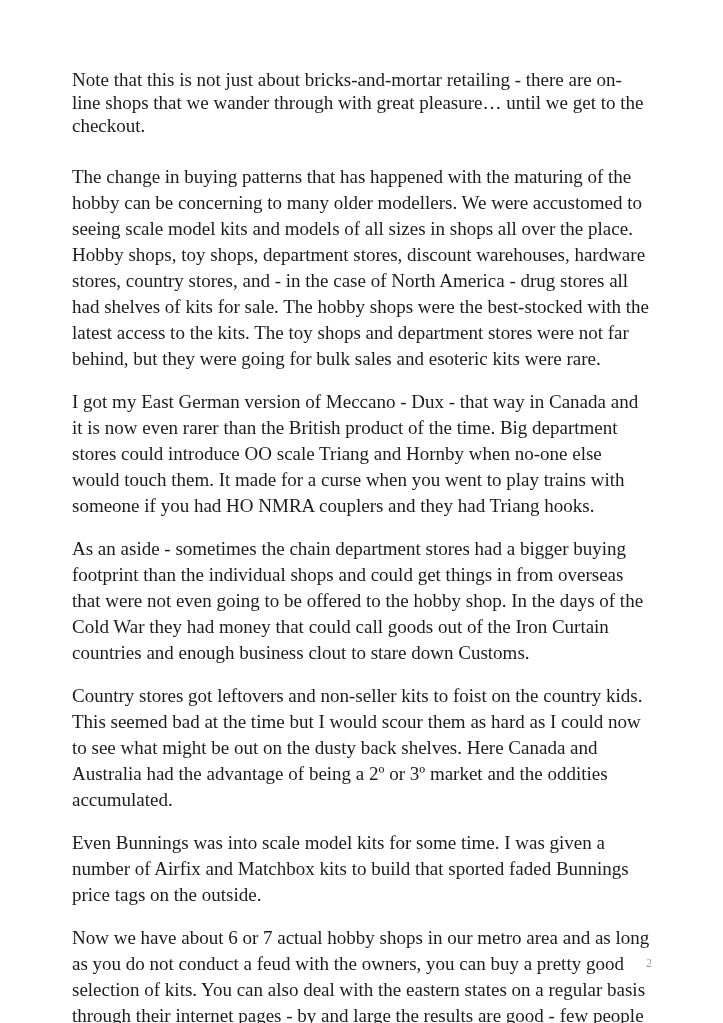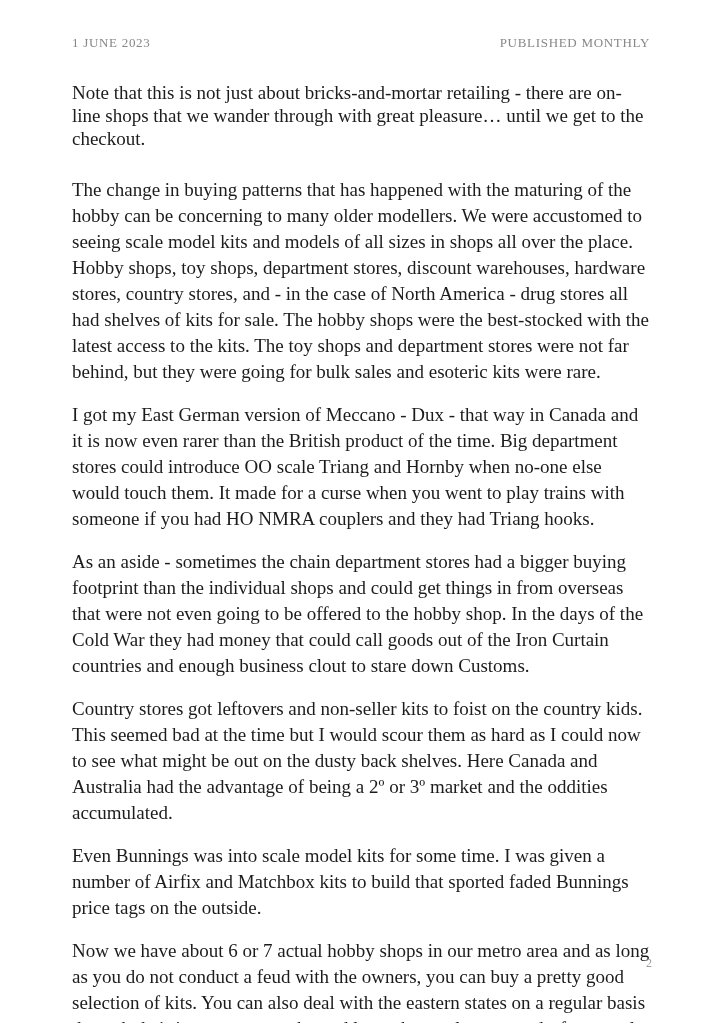--- a/index.html
+++ b/index.html
@@ -40,24 +40,20 @@
     top: 956px;
     font-size: 12px;
     color: #9c9c9c;
   }
 </style>
 </head>
 <body>
 
 <div class="page">
 
-  <header class="page-header">
-    <span>1 JUNE 2023</span>
-    <span>PUBLISHED MONTHLY</span>
-  </header>
 
   <main class="article">
     <p class="lead">Note that this is not just about bricks-and-mortar retailing - there are on-line shops that we wander through with great pleasure… until we get to the checkout.</p>
     <p>The change in buying patterns that has happened with the maturing of the hobby can be concerning to many older modellers. We were accustomed to seeing scale model kits and models of all sizes in shops all over the place. Hobby shops, toy shops, department stores, discount warehouses, hardware stores, country stores, and - in the case of North America - drug stores all had shelves of kits for sale. The hobby shops were the best-stocked with the latest access to the kits. The toy shops and department stores were not far behind, but they were going for bulk sales and esoteric kits were rare.</p>
     <p>I got my East German version of Meccano - Dux - that way in Canada and it is now even rarer than the British product of the time. Big department stores could introduce OO scale Triang and Hornby when no-one else would touch them. It made for a curse when you went to play trains with someone if you had HO NMRA couplers and they had Triang hooks.</p>
     <p>As an aside - sometimes the chain department stores had a bigger buying footprint than the individual shops and could get things in from overseas that were not even going to be offered to the hobby shop. In the days of the Cold War they had money that could call goods out of the Iron Curtain countries and enough business clout to stare down Customs.</p>
     <p>Country stores got leftovers and non-seller kits to foist on the country kids. This seemed bad at the time but I would scour them as hard as I could now to see what might be out on the dusty back shelves. Here Canada and Australia had the advantage of being a 2º or 3º market and the oddities accumulated.</p>
     <p>Even Bunnings was into scale model kits for some time. I was given a number of Airfix and Matchbox kits to build that sported faded Bunnings price tags on the outside.</p>
     <p>Now we have about 6 or 7 actual hobby shops in our metro area and as long as you do not conduct a feud with the owners, you can buy a pretty good selection of kits. You can also deal with the eastern states on a regular basis through their internet pages - by and large the results are good - few people</p>
   </main>

